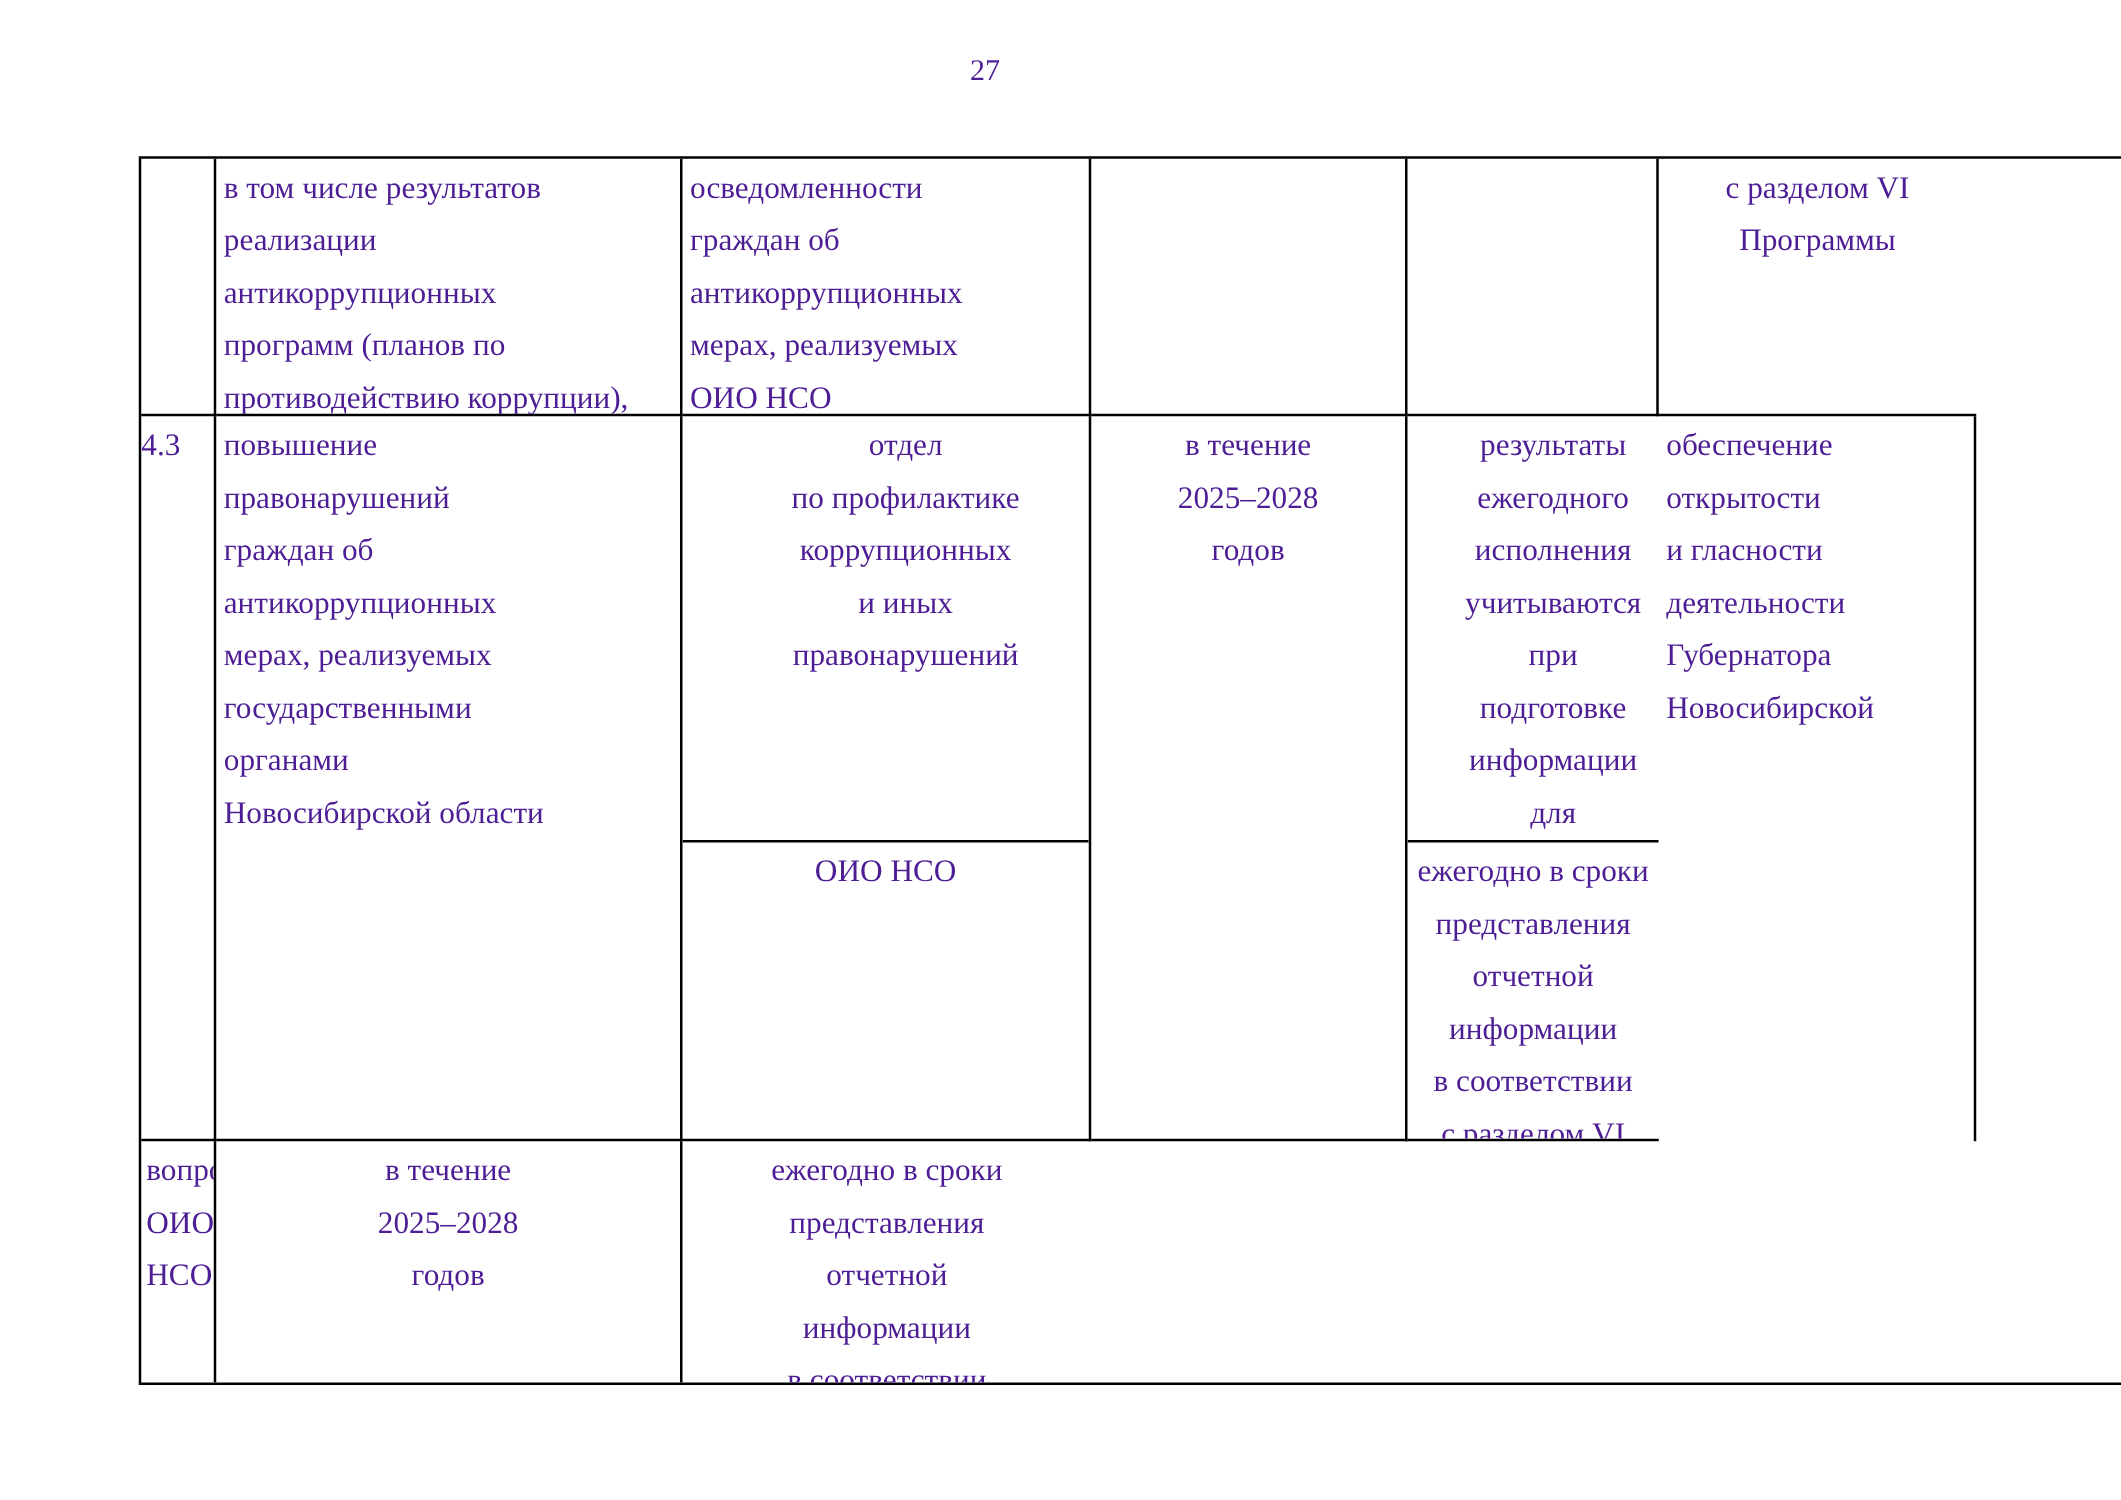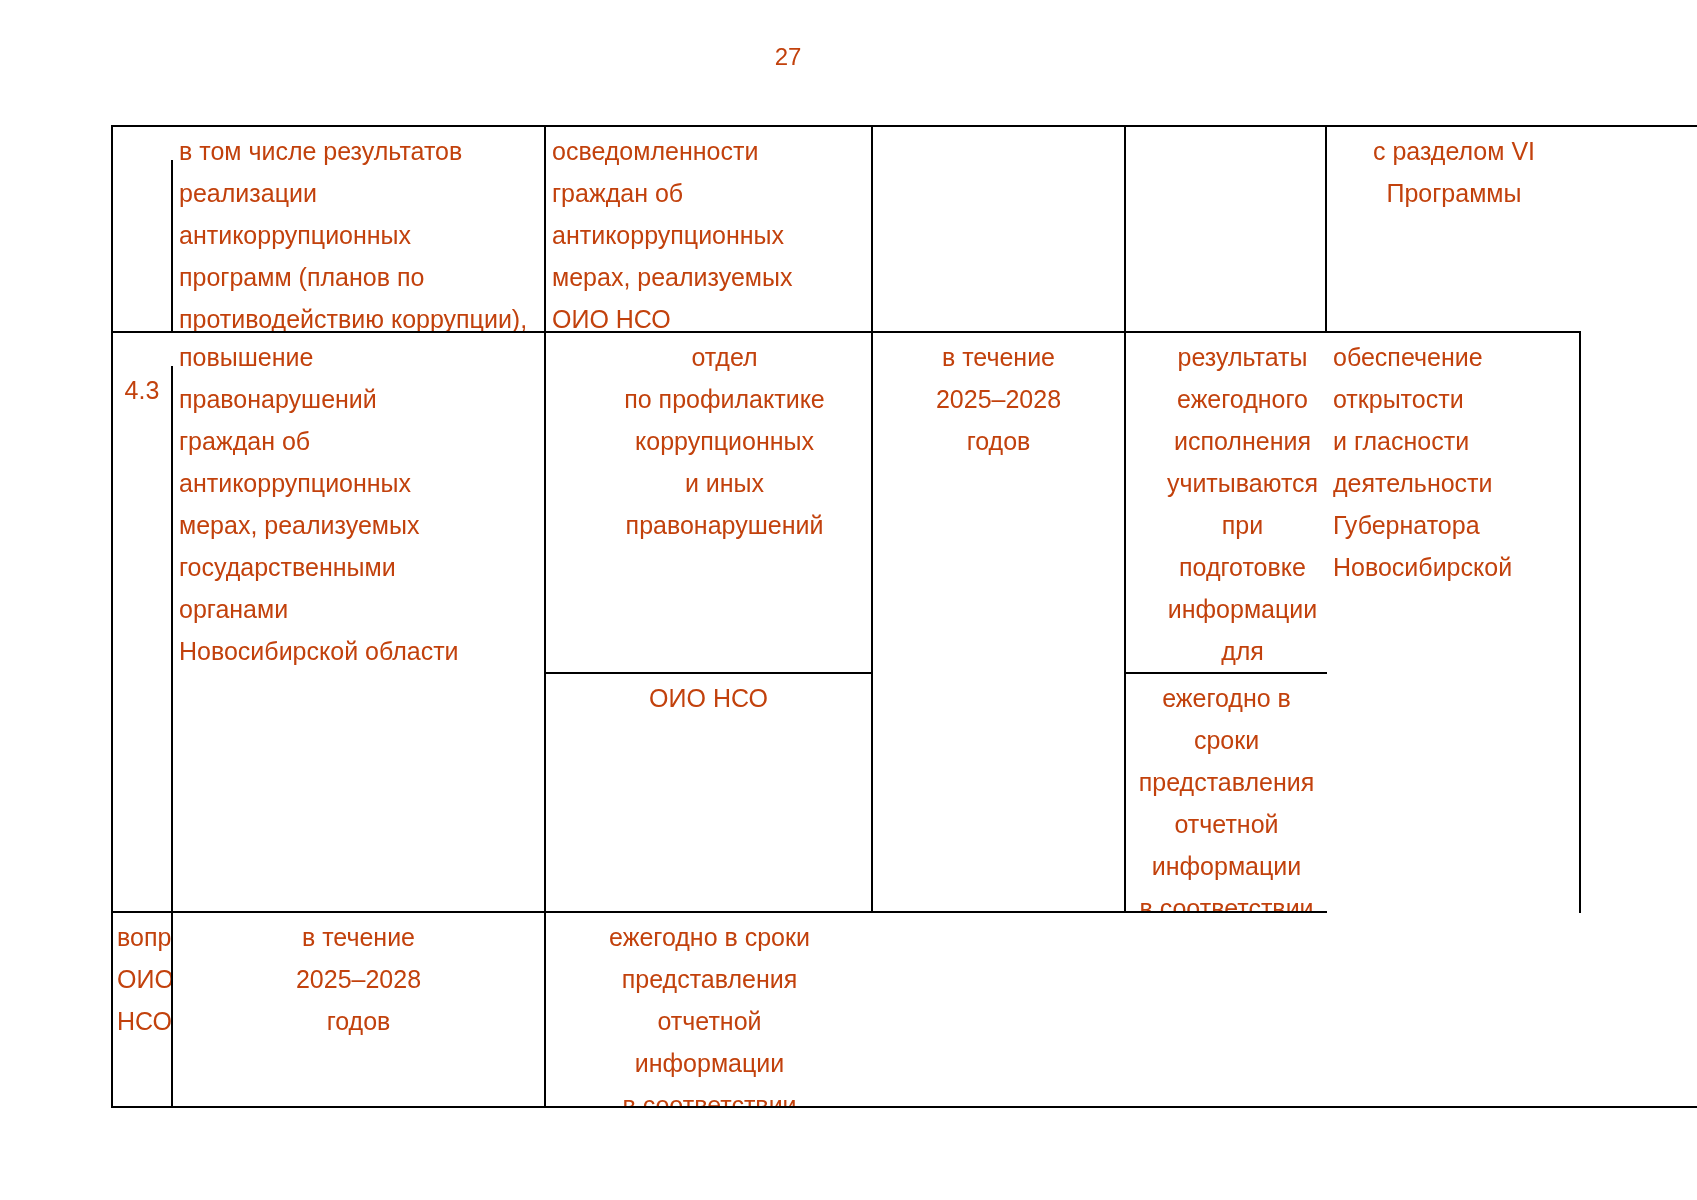--- a/index.html
+++ b/index.html
@@ -5,22 +5,22 @@
   html, body {
     margin: 0;
     padding: 0;
     background: #ffffff;
   }
   .page {
     position: relative;
     width: 1697px;
     height: 1200px;
     background: #ffffff;
-    font-family: Liberation Sans, sans-serif;
-    color: #c2410c;
+    font-family: Liberation Serif, serif;
+    color: #4c1d95;
     overflow: hidden;
   }
   .page-number {
     position: absolute;
     top: 44px;
     left: 744px;
     width: 88px;
     text-align: center;
     font-size: 24px;
     line-height: 26px;
@@ -42,23 +42,22 @@
   .cell {
     box-sizing: border-box;
     border-right: 2px solid #000000;
     border-bottom: 2px solid #000000;
     overflow: hidden;
     white-space: pre-line;
   }
   .cell.last-col { border-right: none; }
   .cell.last-row { border-bottom: none; }
   .c-num {
-    text-align: center;
+    text-align: left;
     padding-top: 3px;
-    margin-top: 33px;
   }
   .c-left {
     text-align: left;
     padding: 3px 4px 0 6px;
   }
   .c-center {
     text-align: center;
     padding: 3px 4px 0 4px;
   }
   .cell.split {

